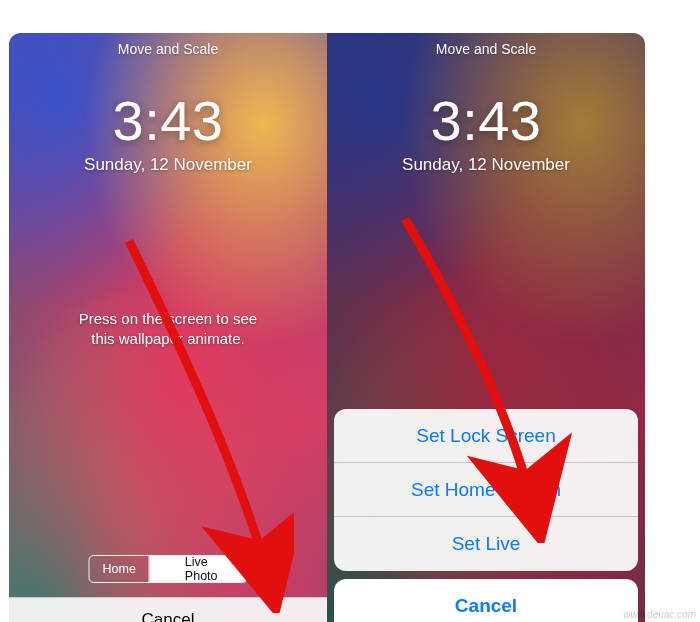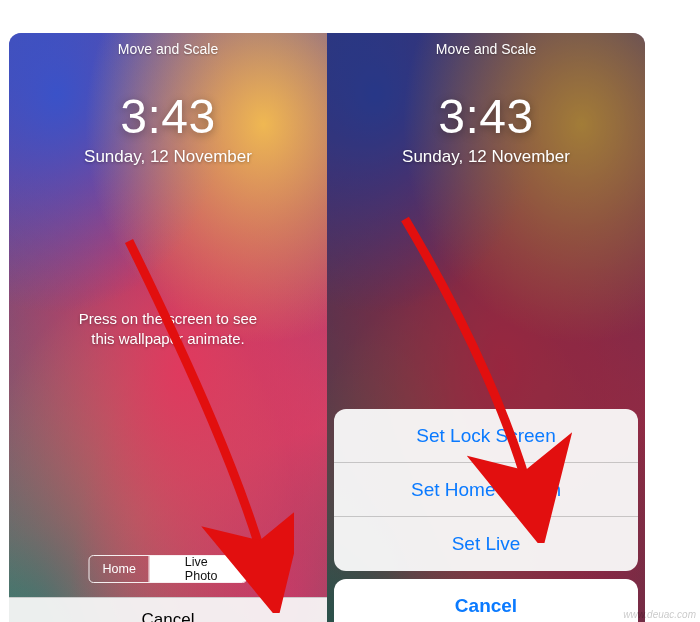--- a/index.html
+++ b/index.html
@@ -44,21 +44,21 @@
     position: absolute; top: 8px; left: 0; right: 0;
     text-align: center;
     font-size: 14px; font-weight: 500;
     text-shadow: 0 1px 2px rgba(0,0,0,.3);
   }
   .clock {
     position: absolute; top: 60px; left: 0; right: 0;
     text-align: center;
   }
   .clock .time {
-    font-size: 48px; font-weight: 200; letter-spacing: 0.5px;
+    font-size: 56px; font-weight: 200; letter-spacing: 0.5px;
     text-shadow: 0 2px 8px rgba(0,0,0,.35);
     line-height: 1;
   }
   .clock .date {
     margin-top: 6px;
     font-size: 17px; font-weight: 400;
     text-shadow: 0 1px 3px rgba(0,0,0,.35);
   }
   .hint {
     position: absolute; top: 276px; left: 0; right: 0;

